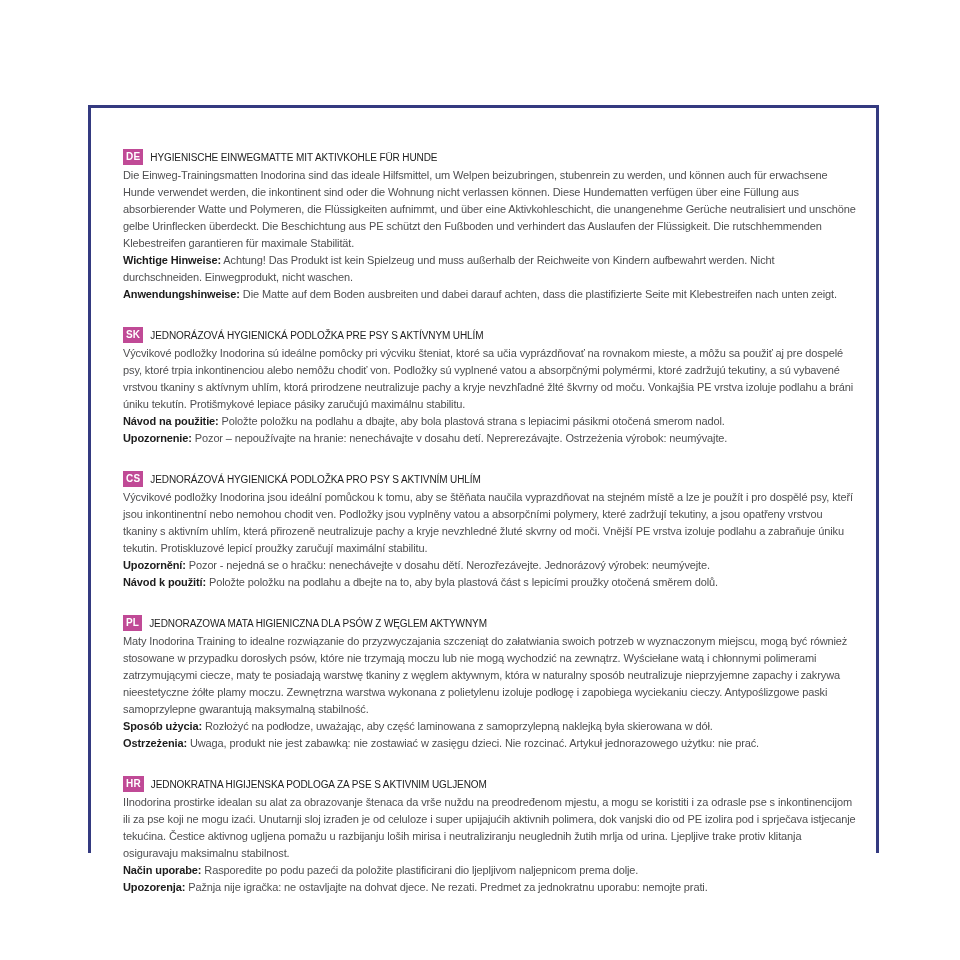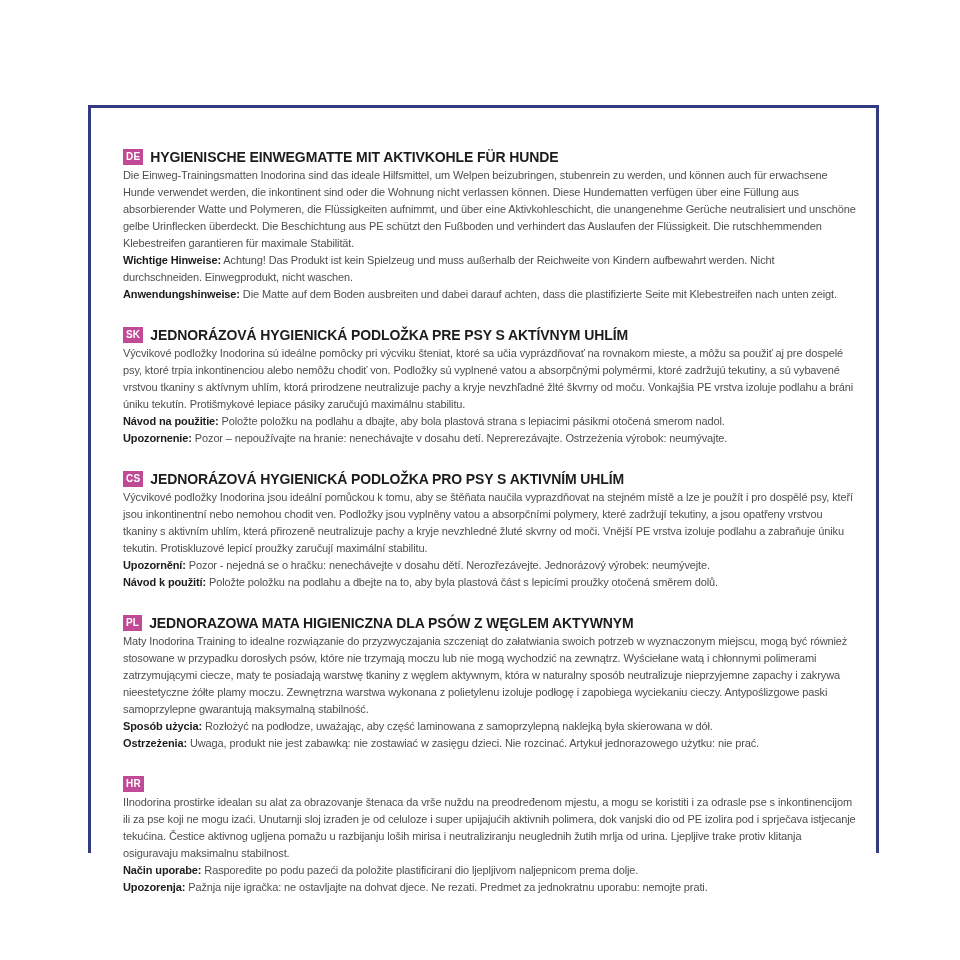--- a/index.html
+++ b/index.html
@@ -47,22 +47,22 @@
     font-weight: bold;
     font-size: 10px;
     line-height: 14px;
     padding: 1px 3px;
     margin-right: 7px;
     letter-spacing: 0.2px;
     flex: 0 0 auto;
   }
   .section-title {
     margin: 0;
-    font-size: 14px;
-    font-weight: bold;
+    font-size: 10px;
+    font-weight: normal;
     color: #1c1c1c;
     letter-spacing: -0.1px;
     white-space: nowrap;
   }
   .section p {
     margin: 0;
     font-size: 11px;
     letter-spacing: -0.12px;
     line-height: 17px;
     color: #4f4f51;
@@ -114,20 +114,21 @@
           <h2 class="section-title">JEDNORAZOWA MATA HIGIENICZNA DLA PSÓW Z WĘGLEM AKTYWNYM</h2>
         </div>
         <p><span>Maty Inodorina Training to idealne rozwiązanie do przyzwyczajania szczeniąt do załatwiania swoich potrzeb w wyznaczonym miejscu, mogą być również stosowane w przypadku dorosłych psów, które nie trzymają moczu lub nie mogą wychodzić na zewnątrz. Wyściełane watą i chłonnymi polimerami zatrzymującymi ciecze, maty te posiadają warstwę tkaniny z węglem aktywnym, która w naturalny sposób neutralizuje nieprzyjemne zapachy i zakrywa nieestetyczne żółte plamy moczu. Zewnętrzna warstwa wykonana z polietylenu izoluje podłogę i zapobiega wyciekaniu cieczy. Antypoślizgowe paski samoprzylepne gwarantują maksymalną stabilność.</span></p>
         <p><b>Sposób użycia:</b> <span>Rozłożyć na podłodze, uważając, aby część laminowana z samoprzylepną naklejką była skierowana w dół.</span></p>
         <p><b>Ostrzeżenia:</b> <span>Uwaga, produkt nie jest zabawką: nie zostawiać w zasięgu dzieci. Nie rozcinać. Artykuł jednorazowego użytku: nie prać.</span></p>
       </div>
 
       <div class="section">
         <div class="title-row">
           <span class="badge">HR</span>
+          <h2 class="section-title">JEDNOKRATNA HIGIJENSKA PODLOGA ZA PSE S AKTIVNIM UGLJENOM</h2>
         </div>
         <p><span>IInodorina prostirke idealan su alat za obrazovanje štenaca da vrše nuždu na preodređenom mjestu, a mogu se koristiti i za odrasle pse s inkontinencijom ili za pse koji ne mogu izaći. Unutarnji sloj izrađen je od celuloze i super upijajućih aktivnih polimera, dok vanjski dio od PE izolira pod i sprječava istjecanje tekućina. Čestice aktivnog ugljena pomažu u razbijanju loših mirisa i neutraliziranju neuglednih žutih mrlja od urina. Ljepljive trake protiv klitanja osiguravaju maksimalnu stabilnost.</span></p>
         <p><b>Način uporabe:</b> <span>Rasporedite po podu pazeći da položite plastificirani dio ljepljivom naljepnicom prema dolje.</span></p>
         <p><b>Upozorenja:</b> <span>Pažnja nije igračka: ne ostavljajte na dohvat djece. Ne rezati. Predmet za jednokratnu uporabu: nemojte prati.</span></p>
       </div>
 
     </div>
   </div>
 </div>
 

